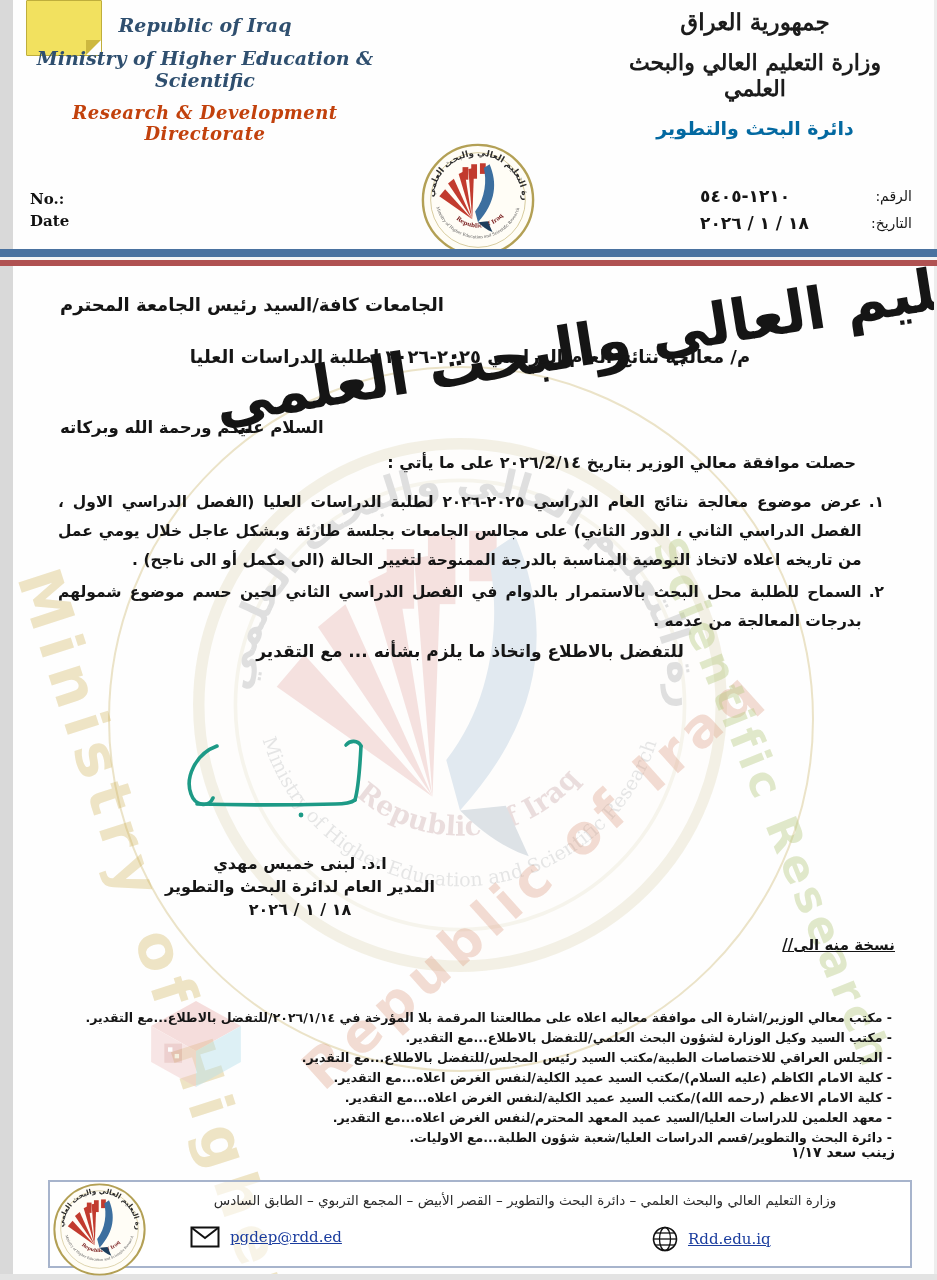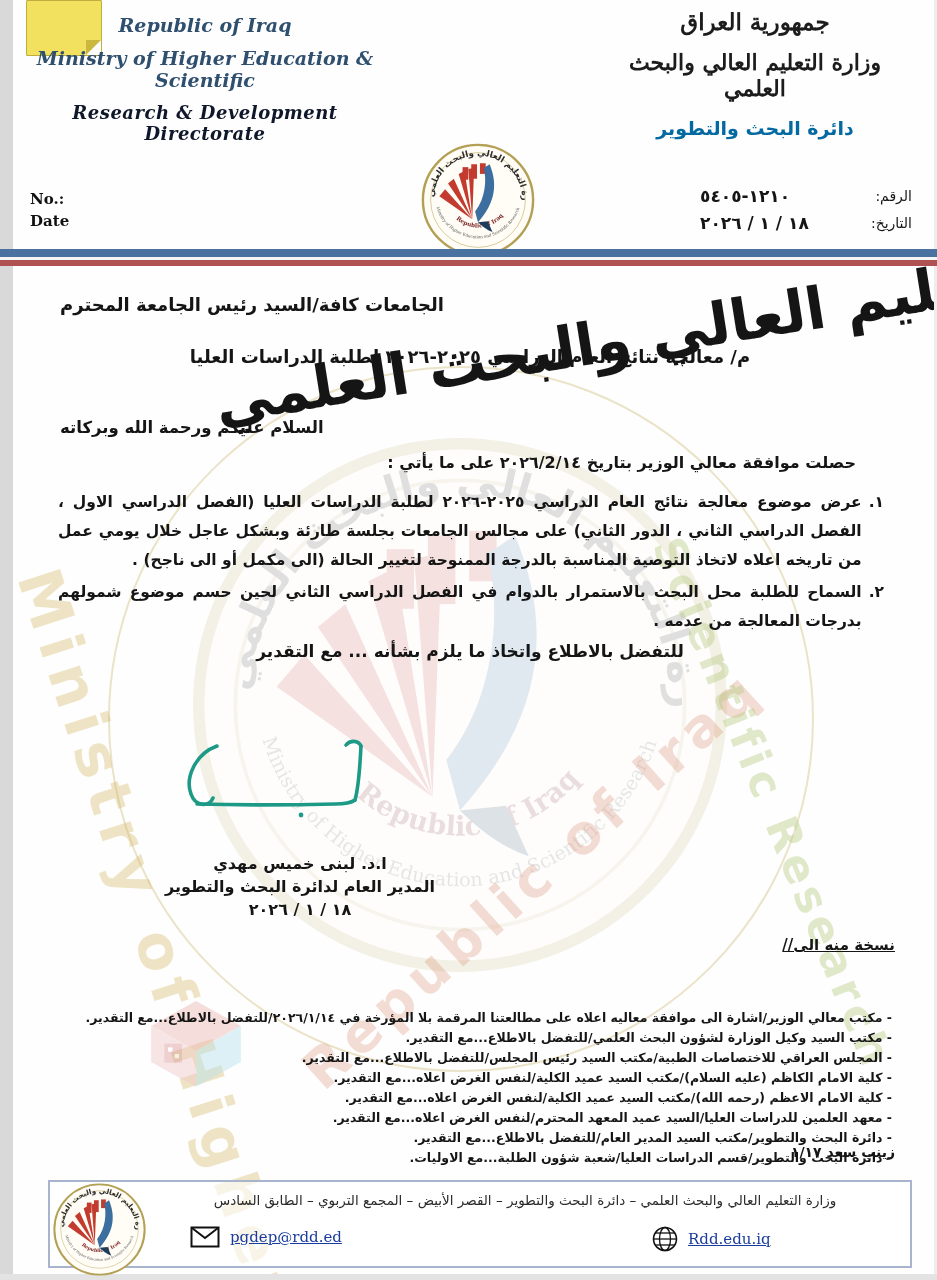--- a/index.html
+++ b/index.html
@@ -32,21 +32,21 @@
                color:rgba(184,203,132,0.42); transform:rotate(68deg); }
   .wm-arabic { left:210px; top:370px;  font-size:58px;
                color:rgba(120,115,125,0.13); transform:rotate(-9deg); }
   .wm-cube { left:148px; top:998px; width:96px; height:92px; opacity:0.45; }
 
   
   .lh-en { position:absolute; left:30px; top:14px; width:350px; text-align:center;
            font-family:"DejaVu Serif", serif; font-style:italic; font-weight:bold;
            color:#2f4f6f; }
   .lh-en .l { margin-bottom:11px; font-size:19px; }
-  .lh-en .red { color:#0f172a; font-size:18px; letter-spacing:0.5px; }
+  .lh-en .red { color:#c2410c; font-size:18px; letter-spacing:0.5px; }
   .lh-ar { position:absolute; left:600px; top:8px; width:310px; text-align:center;
            direction:rtl; color:#1c1c1c; }
   .lh-ar .l1 { font-size:23px; font-weight:bold; font-family:"DejaVu Serif", serif; }
   .lh-ar .l2 { font-size:22px; font-weight:bold; font-family:"DejaVu Serif", serif; margin-top:14px; }
   .lh-ar .l3 { font-size:19px; font-weight:bold; color:#0369a1; margin-top:16px; }
 
   .no-date { position:absolute; left:30px; top:188px; font-family:"DejaVu Serif", serif;
              font-weight:bold; font-size:15px; color:#111; line-height:22px; }
   .num-block { position:absolute; left:700px; top:186px; width:212px; direction:rtl;
                color:#161616; }
@@ -233,21 +233,20 @@
   </div>
 
   <div class="copies-header ar">نسخة منه الى//</div>
   <div class="copies-list ar">
     <div>- مكتب معالي الوزير/اشارة الى موافقة معاليه اعلاه على مطالعتنا المرقمة بلا المؤرخة في ٢٠٢٦/١/١٤/للتفضل بالاطلاع...مع التقدير.</div>
     <div>- مكتب السيد وكيل الوزارة لشؤون البحث العلمي/للتفضل بالاطلاع...مع التقدير.</div>
     <div>- المجلس العراقي للاختصاصات الطبية/مكتب السيد رئيس المجلس/للتفضل بالاطلاع...مع التقدير.</div>
     <div>- كلية الامام الكاظم (عليه السلام)/مكتب السيد عميد الكلية/لنفس الغرض اعلاه...مع التقدير.</div>
     <div>- كلية الامام الاعظم (رحمه الله)/مكتب السيد عميد الكلية/لنفس الغرض اعلاه...مع التقدير.</div>
     <div>- معهد العلمين للدراسات العليا/السيد عميد المعهد المحترم/لنفس الغرض اعلاه...مع التقدير.</div>
-    <div>- دائرة البحث والتطوير/مكتب السيد المدير العام/للتفضل بالاطلاع...مع التقدير.</div>
     <div>- دائرة البحث والتطوير/قسم الدراسات العليا/شعبة شؤون الطلبة...مع الاوليات.</div>
   </div>
   <div class="clerk ar">زينب سعد ١/١٧</div>
 
   <div class="footer-box"></div>
   <svg class="seal-footer" viewBox="0 0 120 120">
       <use href="#seal"></use>
     </svg>
   <div class="footer-address ar">وزارة التعليم العالي والبحث العلمي – دائرة البحث والتطوير – القصر الأبيض – المجمع التربوي – الطابق السادس</div>
 

